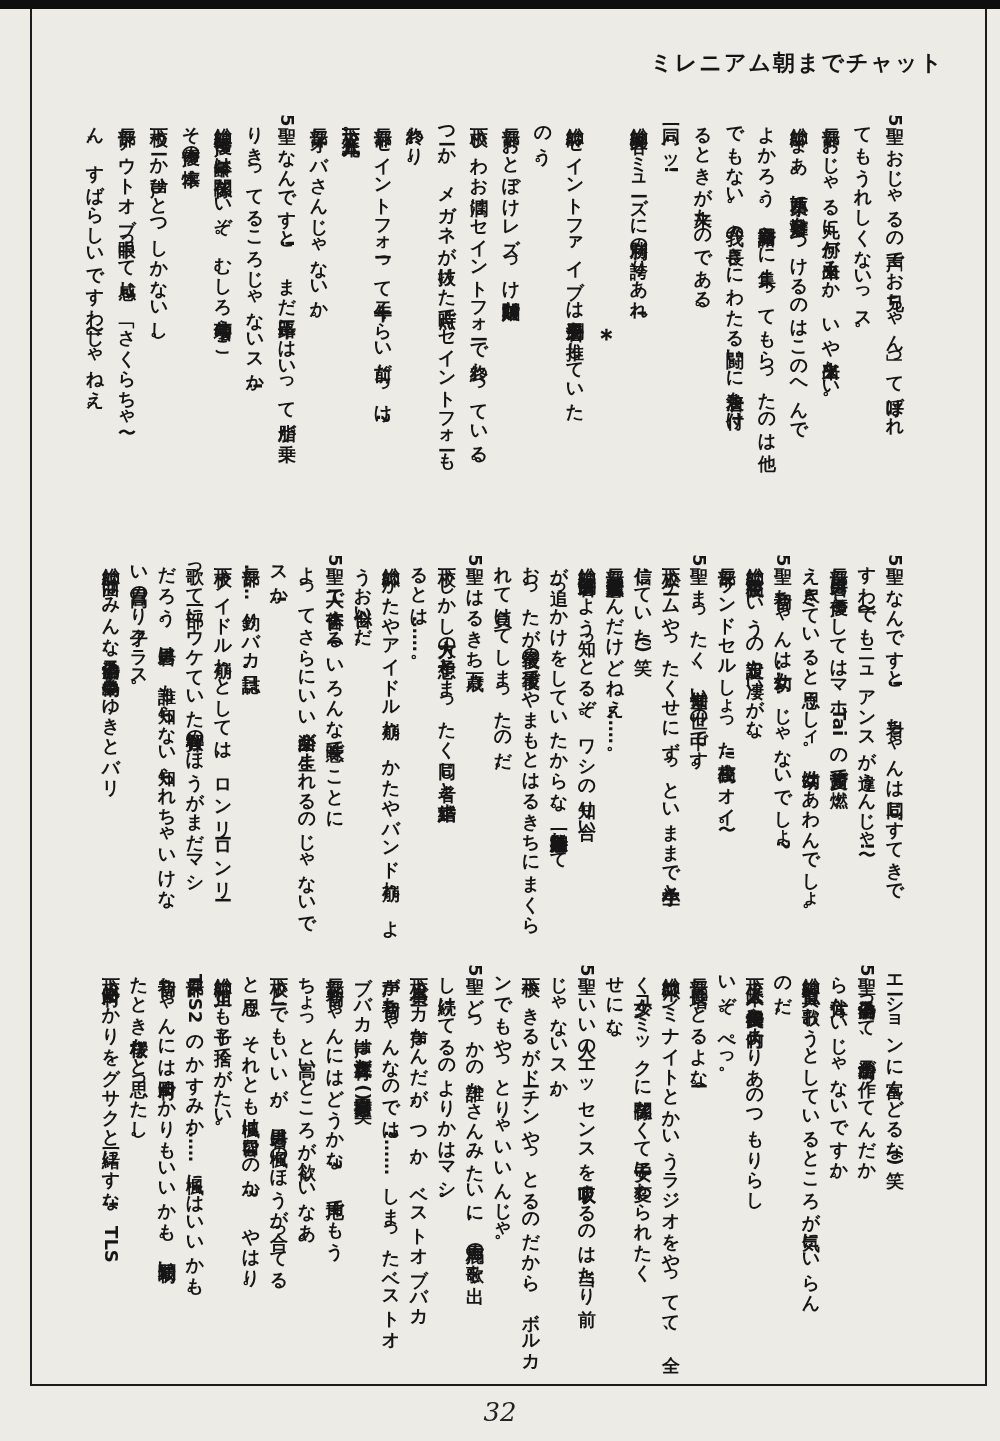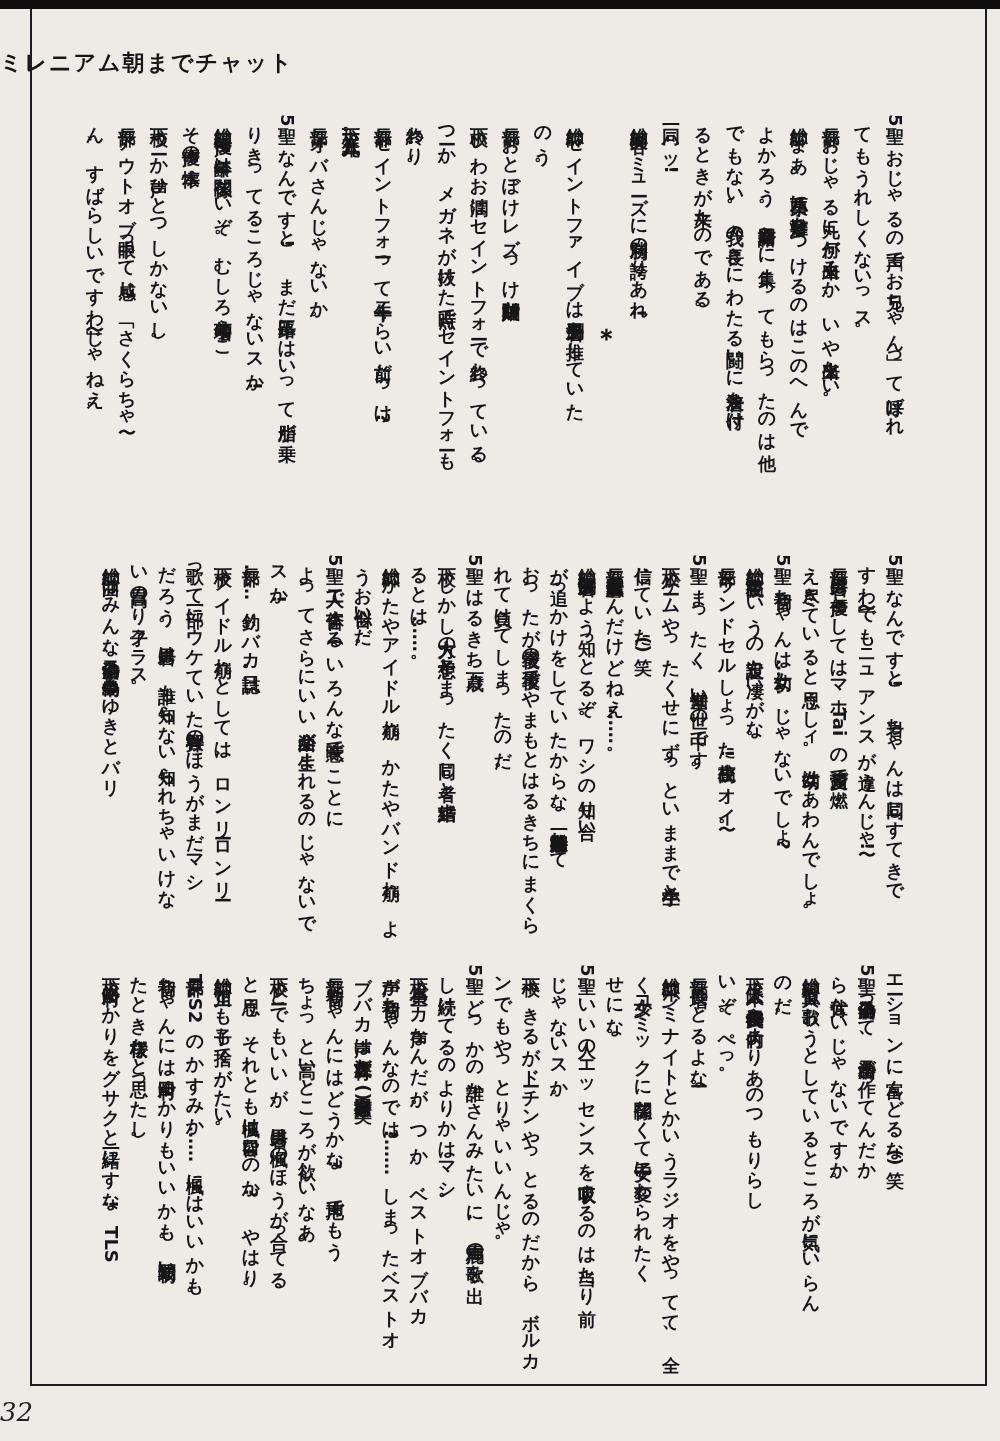--- a/index.html
+++ b/index.html
@@ -15,21 +15,21 @@
     position:absolute; top:0; left:0; width:1000px; height:9px;
     background:#0e0e0e;
   }
   .page-frame {
     position:absolute; left:30px; top:9px; width:957px; height:1377px;
     border:2px solid #1c1c1c; border-top:none;
     background:transparent;
   }
   .page-title {
     position:absolute; top:48px; left:0; width:944px;
-    text-align:left;
+    text-align:right;
     font-size:22px; font-weight:bold; letter-spacing:2px;
   }
   .band {
     position:absolute; right:95px;
     writing-mode:vertical-rl; text-orientation:mixed;
     --gap:12px;
   }
   .band-1 { top:114px;  height:418px; }
   .band-2 { top:554px;  height:412px; --gap:8px; }
   .band-3 { top:964px;  height:412px; --gap:8px; }
@@ -42,21 +42,21 @@
   .speaker {
     font-weight:900;
     margin-inline-end:10px;
   }
   .vcol.separator {
     text-align:center;
     font-size:26px; font-weight:bold;
   }
   .page-number {
     position:absolute; bottom:14px; left:0; width:1000px;
-    text-align:left;
+    text-align:center;
     font-family:"DejaVu Serif", serif;
     font-style:italic;
     font-size:26px; color:#222;
   }
 </style>
 </head>
 <body>
 
 <div class="scan-top-band"></div>
 <div class="page-frame"></div>

